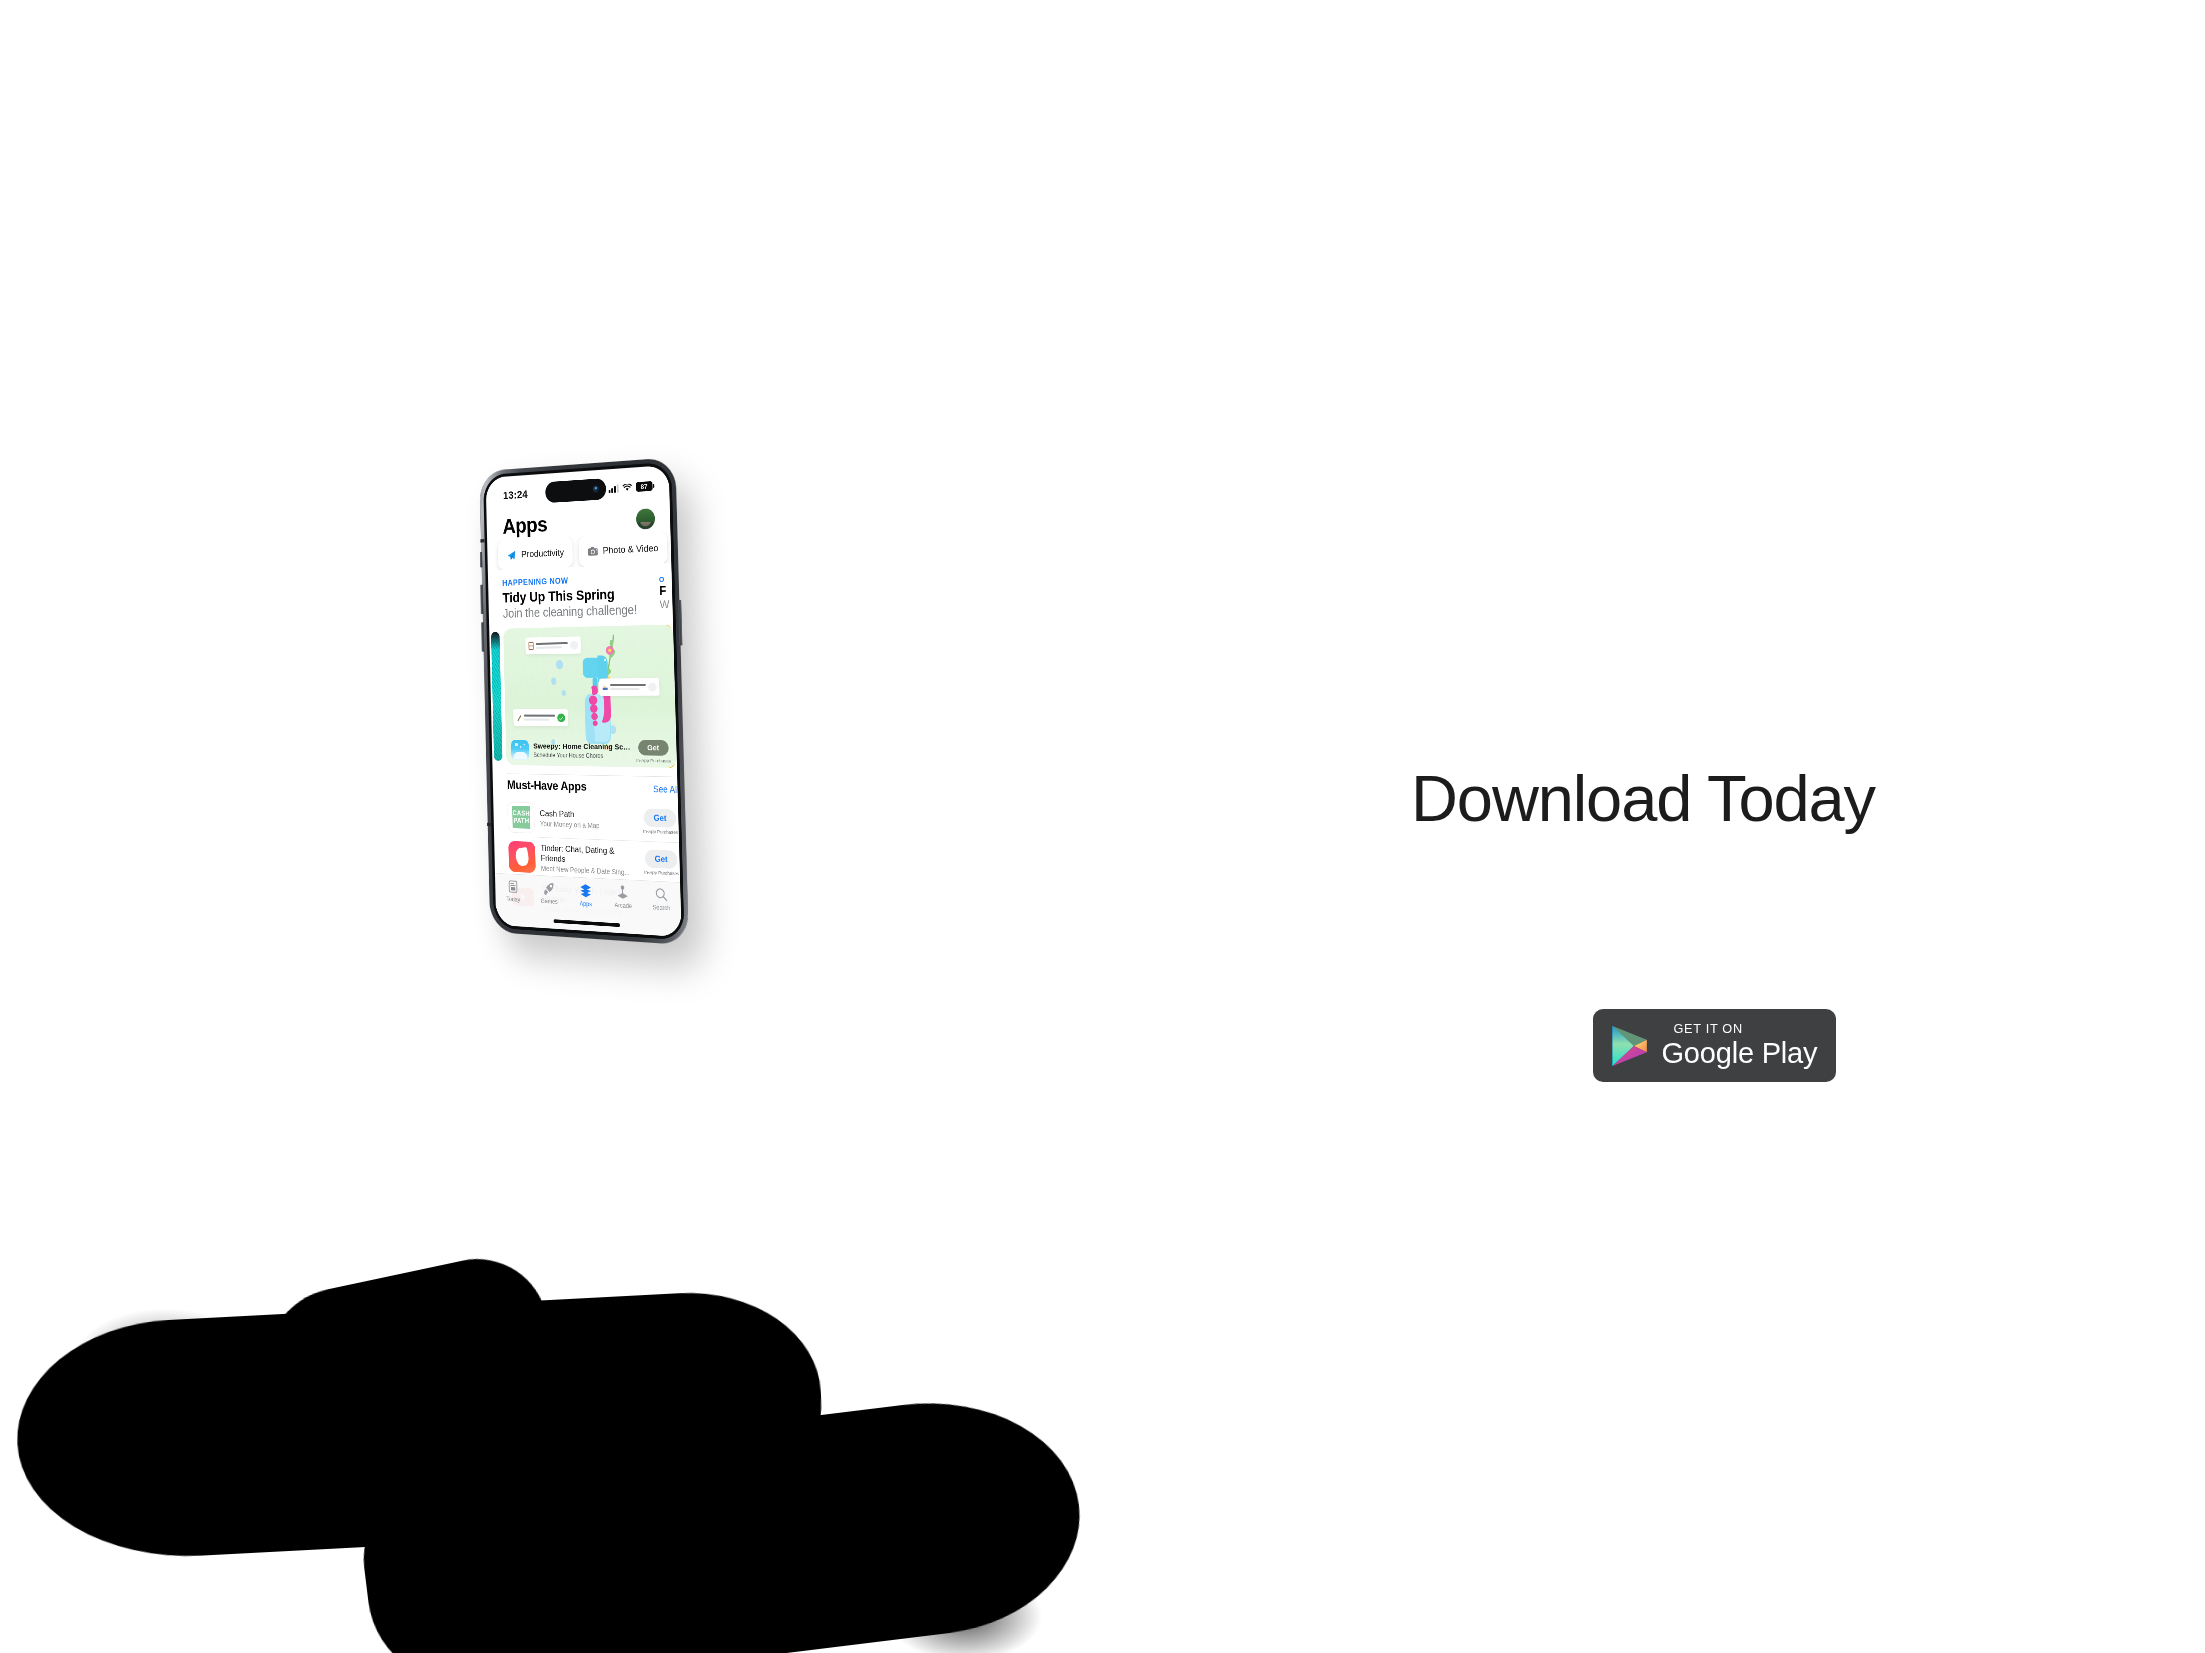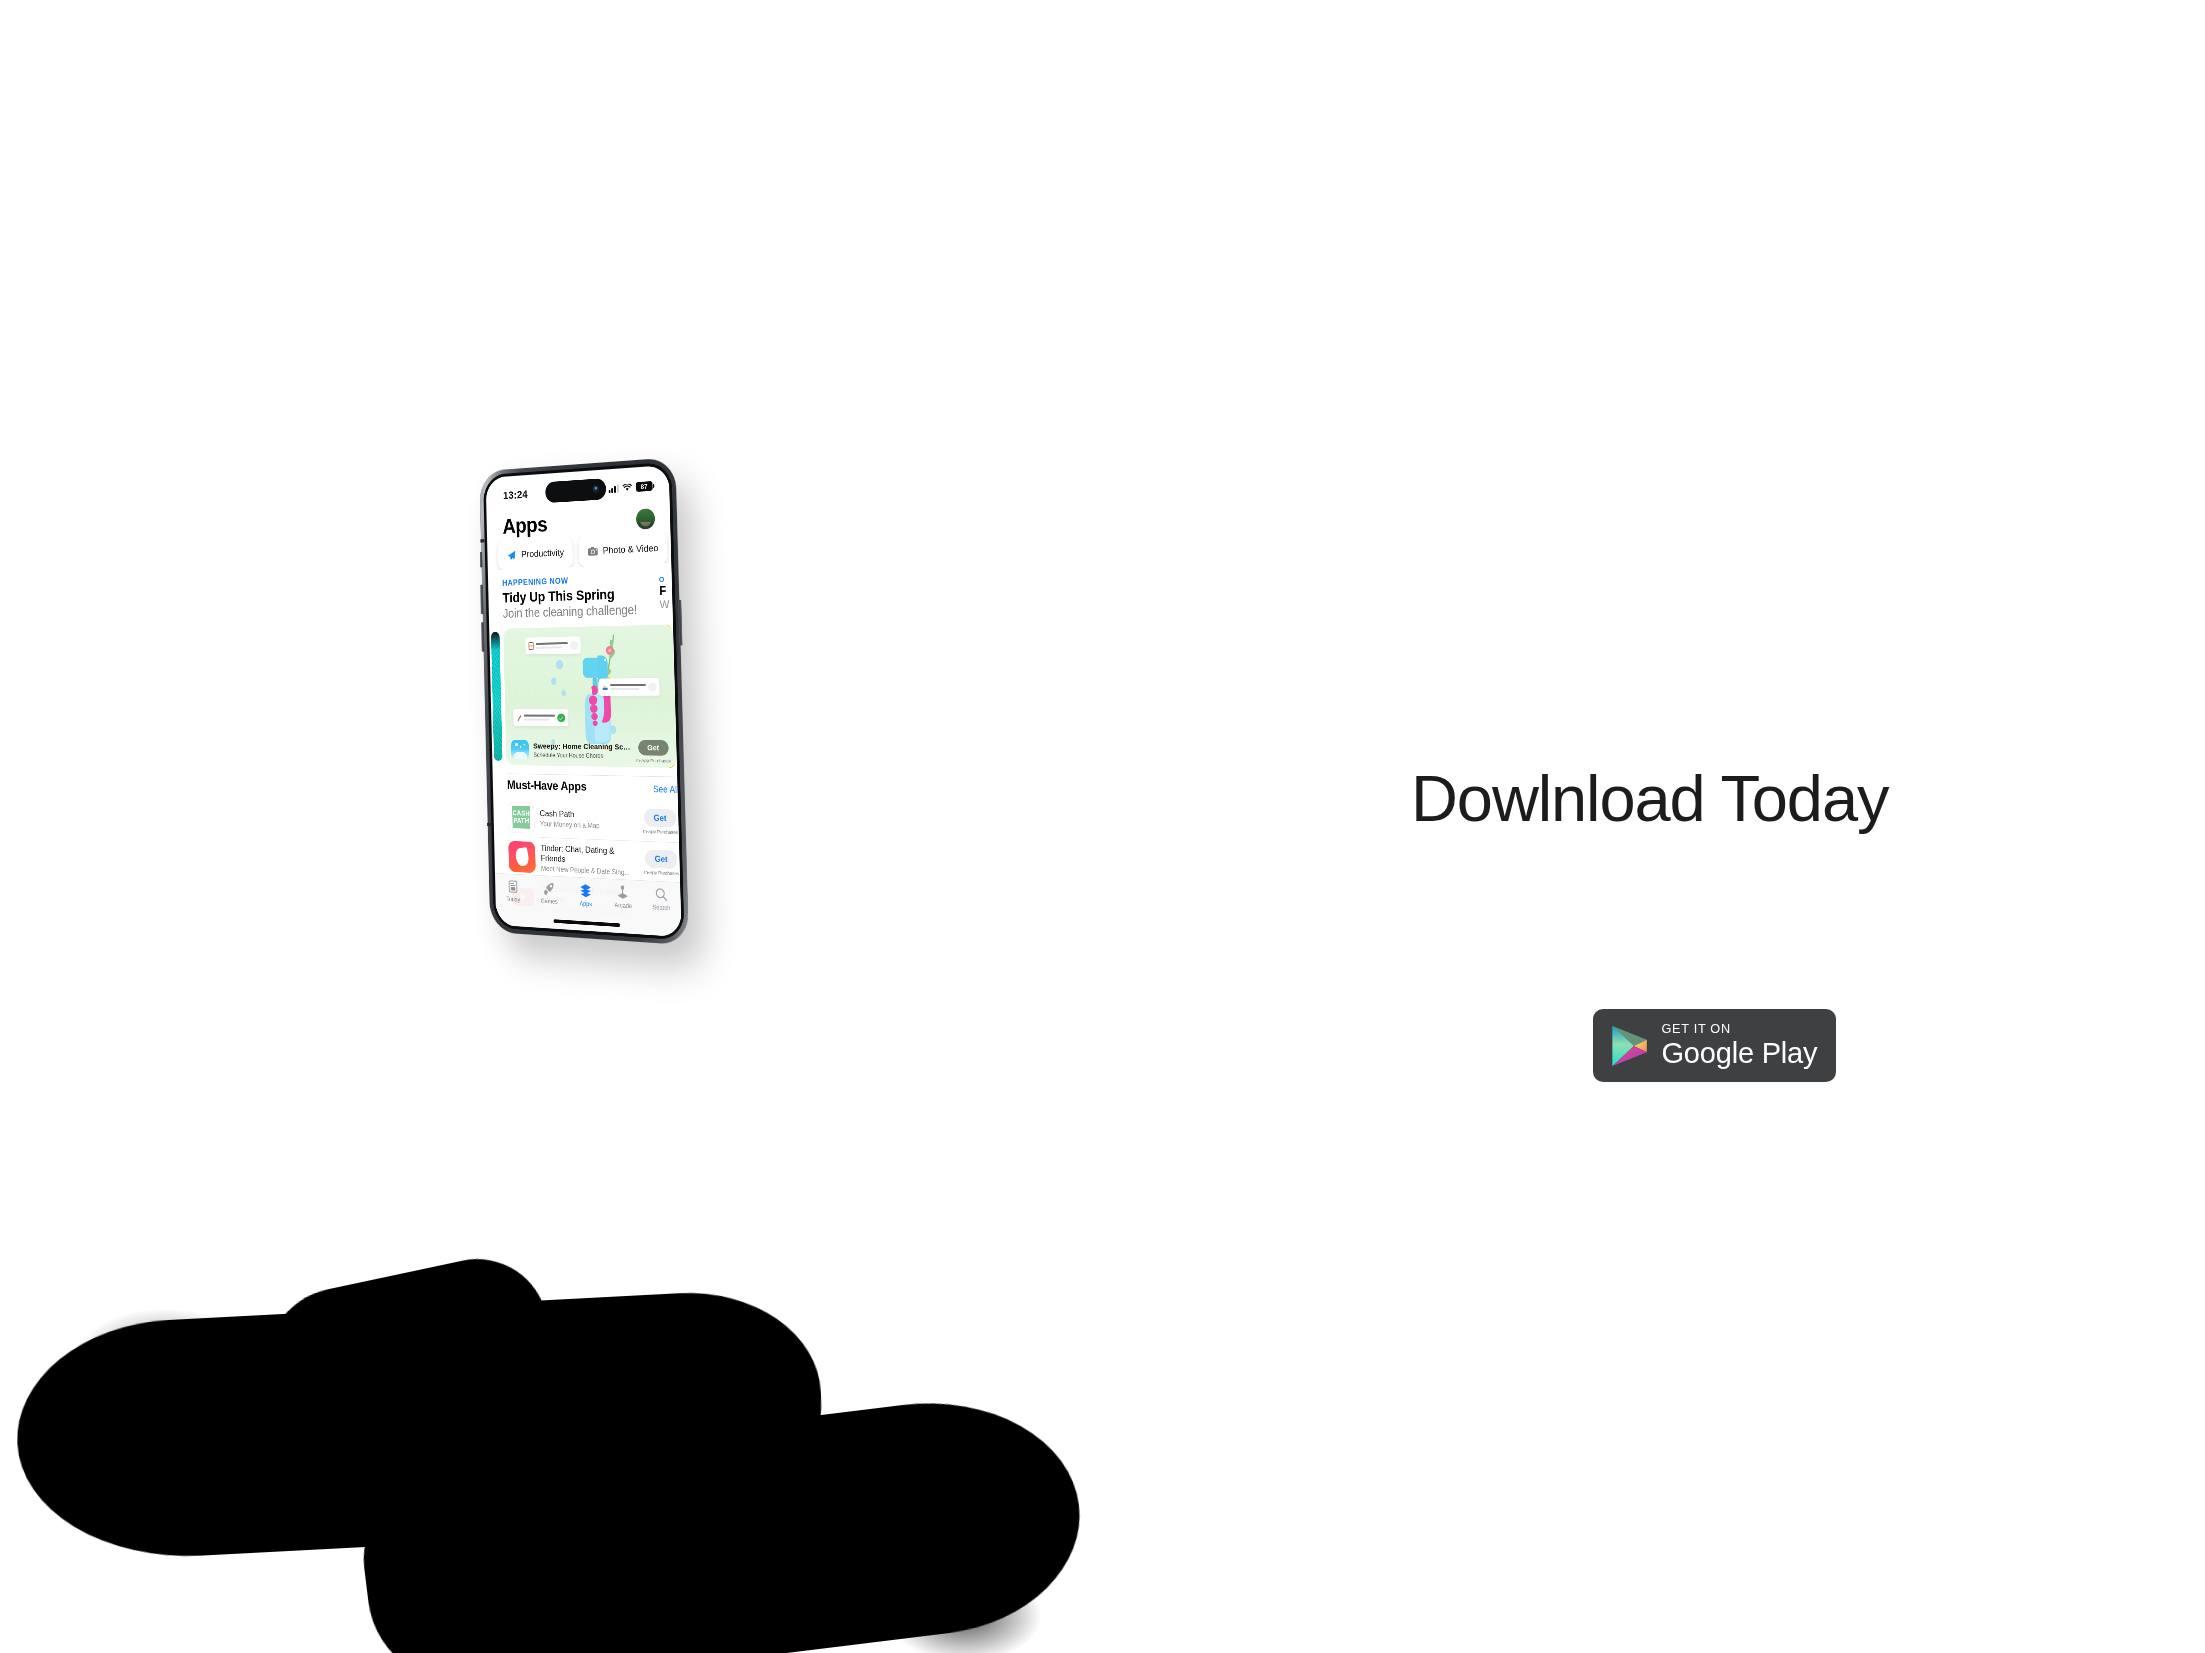--- a/index.html
+++ b/index.html
@@ -421,21 +421,21 @@
     white-space: nowrap;
   }
   .badges { position: absolute; left: 1593px; top: 1009px; }
   .badge {
     width: 243px; height: 73px; border-radius: 10px;
     background: #3f4042; color: #fff;
     display: flex; align-items: center; gap: 12px;
     padding: 0 16.5px; margin-bottom: 21px;
   }
   .badge-text { display: flex; flex-direction: column; line-height: 1; }
-  .badge-small { font-size: 13.8px; font-weight: 400; letter-spacing: 0.3px; }
+  .badge-small { font-size: 13.8px; font-weight: 400; letter-spacing: 0.3px; margin-left: 12px; }
   .badge-big { font-size: 29px; font-weight: 400; letter-spacing: -0.2px; margin-top: 3.9px; }
   .gp-small { text-transform: uppercase; font-size: 12.7px; letter-spacing: 0.7px; }
   .apple-glyph { width: 40px; height: 46px; flex:none; }
   .gp-glyph { width: 40px; height: 44px; flex:none; }
 </style>
 </head>
 <body>
 
 <div class="stage">
 
@@ -723,21 +723,21 @@
             <span>Search</span>
           </div>
           <div class="home-indicator"></div>
         </div>
 
       </div>
     </div>
   </div>
 
   <div class="promo">
-    <div class="promo-title">Dowlnload Today</div>
+    <div class="promo-title">Download Today</div>
   </div>
 
   <div class="badges">
     <div class="badge">
       <svg class="gp-glyph" viewBox="0 0 60 68">
         <path d="M3 3 36 34 3 65Z" fill="#00a0ff"></path>
         <path d="M3 3 36 34 3 65Z" fill="url(#gpa)"></path>
         <defs>
           <linearGradient id="gpa" x1="0" y1="0" x2="0" y2="1">
             <stop offset="0" stop-color="#2196c8"></stop>

